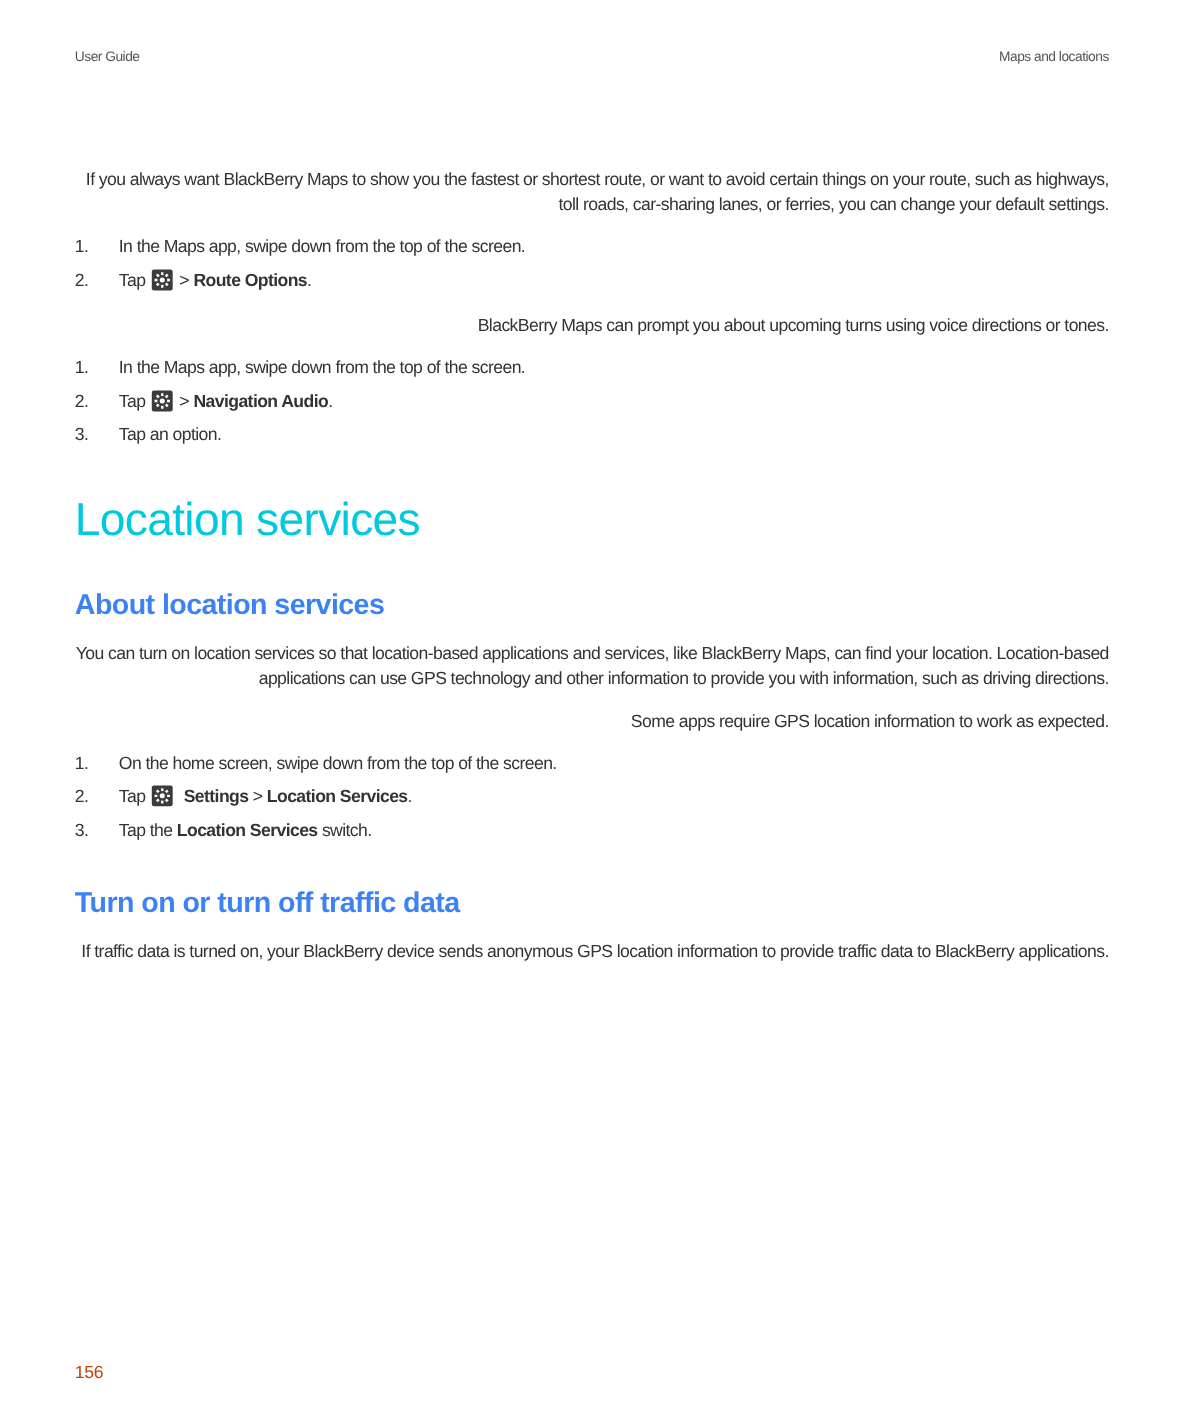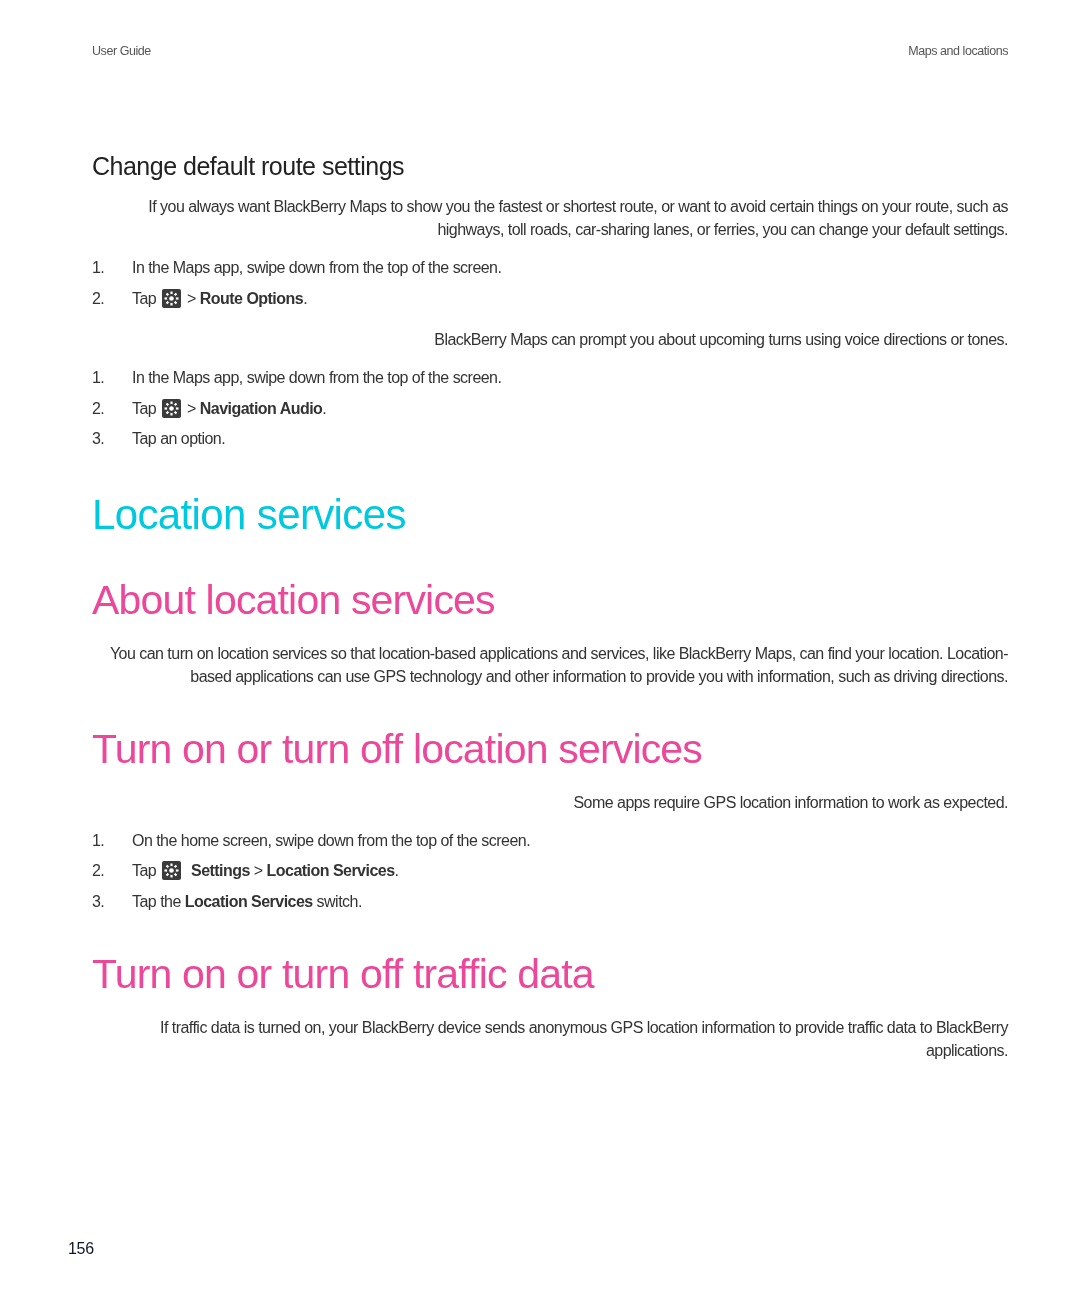--- a/index.html
+++ b/index.html
@@ -6,21 +6,21 @@
     margin: 0;
     padding: 0;
     background: #fff;
     color: #222;
     font-family: "Helvetica Neue", Arial, sans-serif;
   }
   .page {
     width: 1080px;
     height: 1296px;
     box-sizing: border-box;
-    padding: 44px 72px 40px 92px;
+    padding: 44px 72px 40px 68px;
     position: relative;
     font-feature-settings: "kern";
   }
   .header-row {
     display: flex;
     justify-content: space-between;
     font-size: 12.5px;
     color: #555;
     margin-bottom: 94px;
     letter-spacing: -0.035em;
@@ -34,24 +34,24 @@
     letter-spacing: -0.02em;
   }
   h1.accent {
     font-size: 42px;
     font-weight: 400;
     color: #00c8de; 
     margin: 40px 0 26px 0;
     letter-spacing: -0.015em;
   }
   h2 {
-    font-size: 41px;
-    font-weight: 400;
+    font-size: 26px;
+    font-weight: 700;
     margin: 38px 0 18px 0;
-    color: #ec4899;
+    color: #3b82f6;
     letter-spacing: -0.02em;
   }
 
   p {
     font-size: 16px;
     line-height: 1.45;
     margin: 0 0 16px 0;
     color: #333;
     letter-spacing: -0.033em;
     text-align: right;
@@ -98,35 +98,34 @@
     inset: 0;
   }
 
   .bold { font-weight: 700; }
 
   .page-num {
     position: absolute;
     left: 68px;
     bottom: 38px;
     font-size: 16px;
-    color: #0f172a;
+    color: #c2410c;
     letter-spacing: -0.02em;
   }
 </style>
 </head>
 <body>
 
 <div class="page">
 
   <div class="header-row">
     <span>User Guide</span>
     <span>Maps and locations</span>
   </div>
 
-  <h3>Change default route settings</h3>
   <p>If you always want BlackBerry Maps to show you the fastest or shortest route, or want to avoid certain things on your route, such as highways, toll roads, car-sharing lanes, or ferries, you can change your default settings.</p>
   <ol class="steps">
     <li>
       <span class="num">1.</span>
       <span class="body">In the Maps app, swipe down from the top of the screen.</span>
     </li>
     <li>
       <span class="num">2.</span>
       <span class="body">
         <span>Tap </span>
@@ -182,21 +181,20 @@
       <span class="num">3.</span>
       <span class="body">Tap an option.</span>
     </li>
   </ol>
 
   <h1 class="accent">Location services</h1>
 
   <h2>About location services</h2>
   <p>You can turn on location services so that location-based applications and services, like BlackBerry Maps, can find your location. Location-based applications can use GPS technology and other information to provide you with information, such as driving directions.</p>
 
-  <h2>Turn on or turn off location services</h2>
   <p>Some apps require GPS location information to work as expected.</p>
   <ol class="steps">
     <li>
       <span class="num">1.</span>
       <span class="body">On the home screen, swipe down from the top of the screen.</span>
     </li>
     <li>
       <span class="num">2.</span>
       <span class="body">
         <span>Tap </span>

